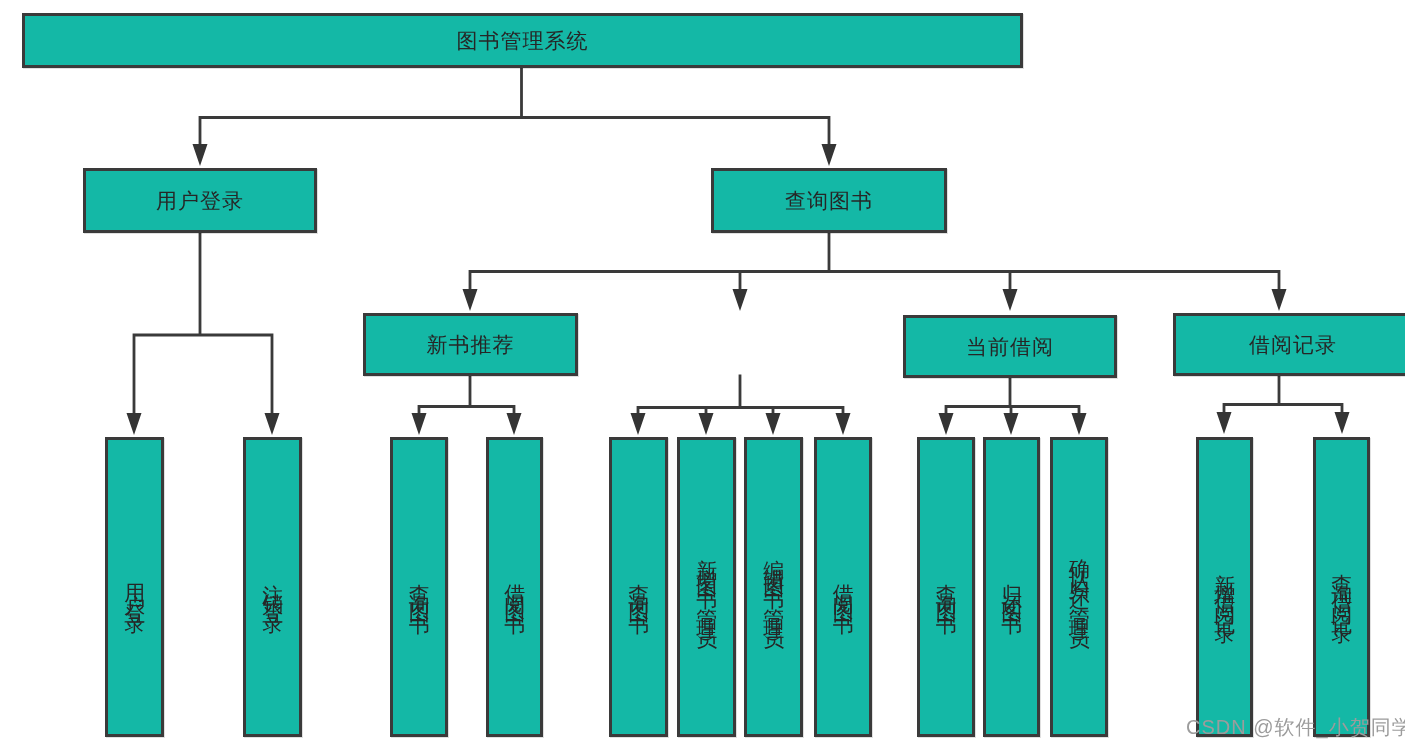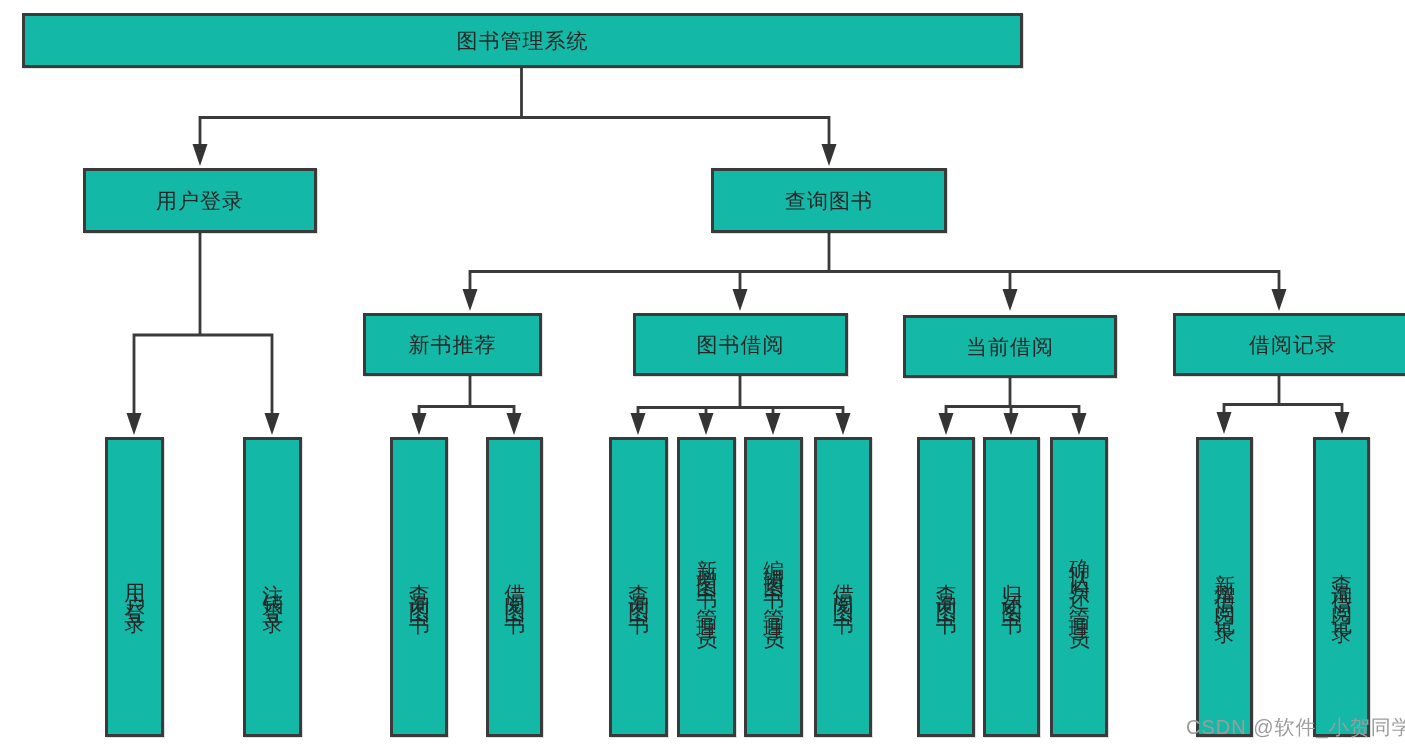--- a/index.html
+++ b/index.html
@@ -115,25 +115,22 @@
     <span class="lbl">图书管理系统</span>
   </div>
 
   <div class="box" style="left:83px;top:168px;width:234px;height:65px">
     <span class="lbl">用户登录</span>
   </div>
   <div class="box" style="left:711px;top:168px;width:236px;height:65px">
     <span class="lbl">查询图书</span>
   </div>
 
-  <div class="box" style="left:363px;top:313px;width:179px;height:63px">
+  <div class="box" style="left:363px;top:313px;width:215px;height:63px">
     <span class="lbl">新书推荐</span>
-  </div>
-  <div class="box" style="left:633px;top:313px;width:215px;height:63px">
-    <span class="lbl">图书借阅</span>
   </div>
   <div class="box" style="left:903px;top:315px;width:214px;height:63px">
     <span class="lbl">当前借阅</span>
   </div>
   <div class="box" style="left:1173px;top:313px;width:240px;height:63px">
     <span class="lbl">借阅记录</span>
   </div>
 
   <div class="box leaf" style="left:105px;top:437px;width:59px;height:300px">
     <span class="lbl">用户登录</span>

